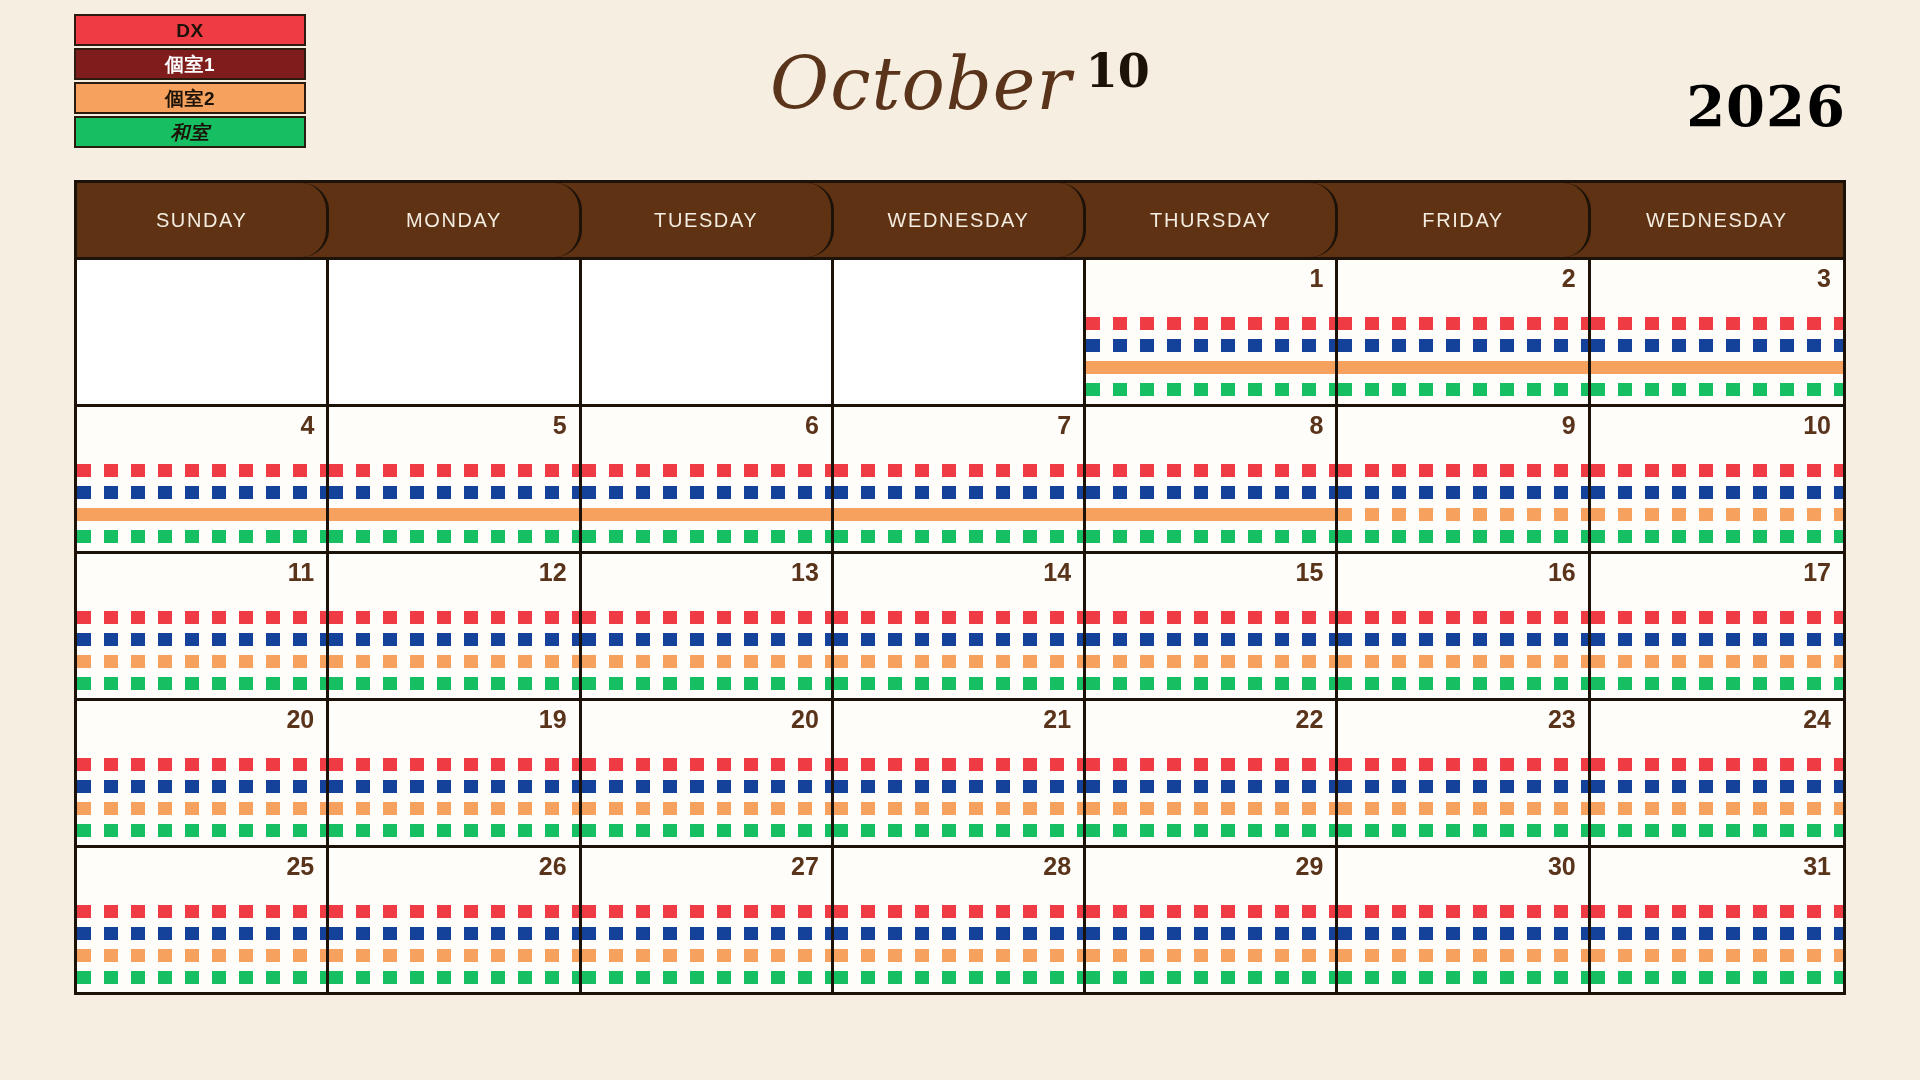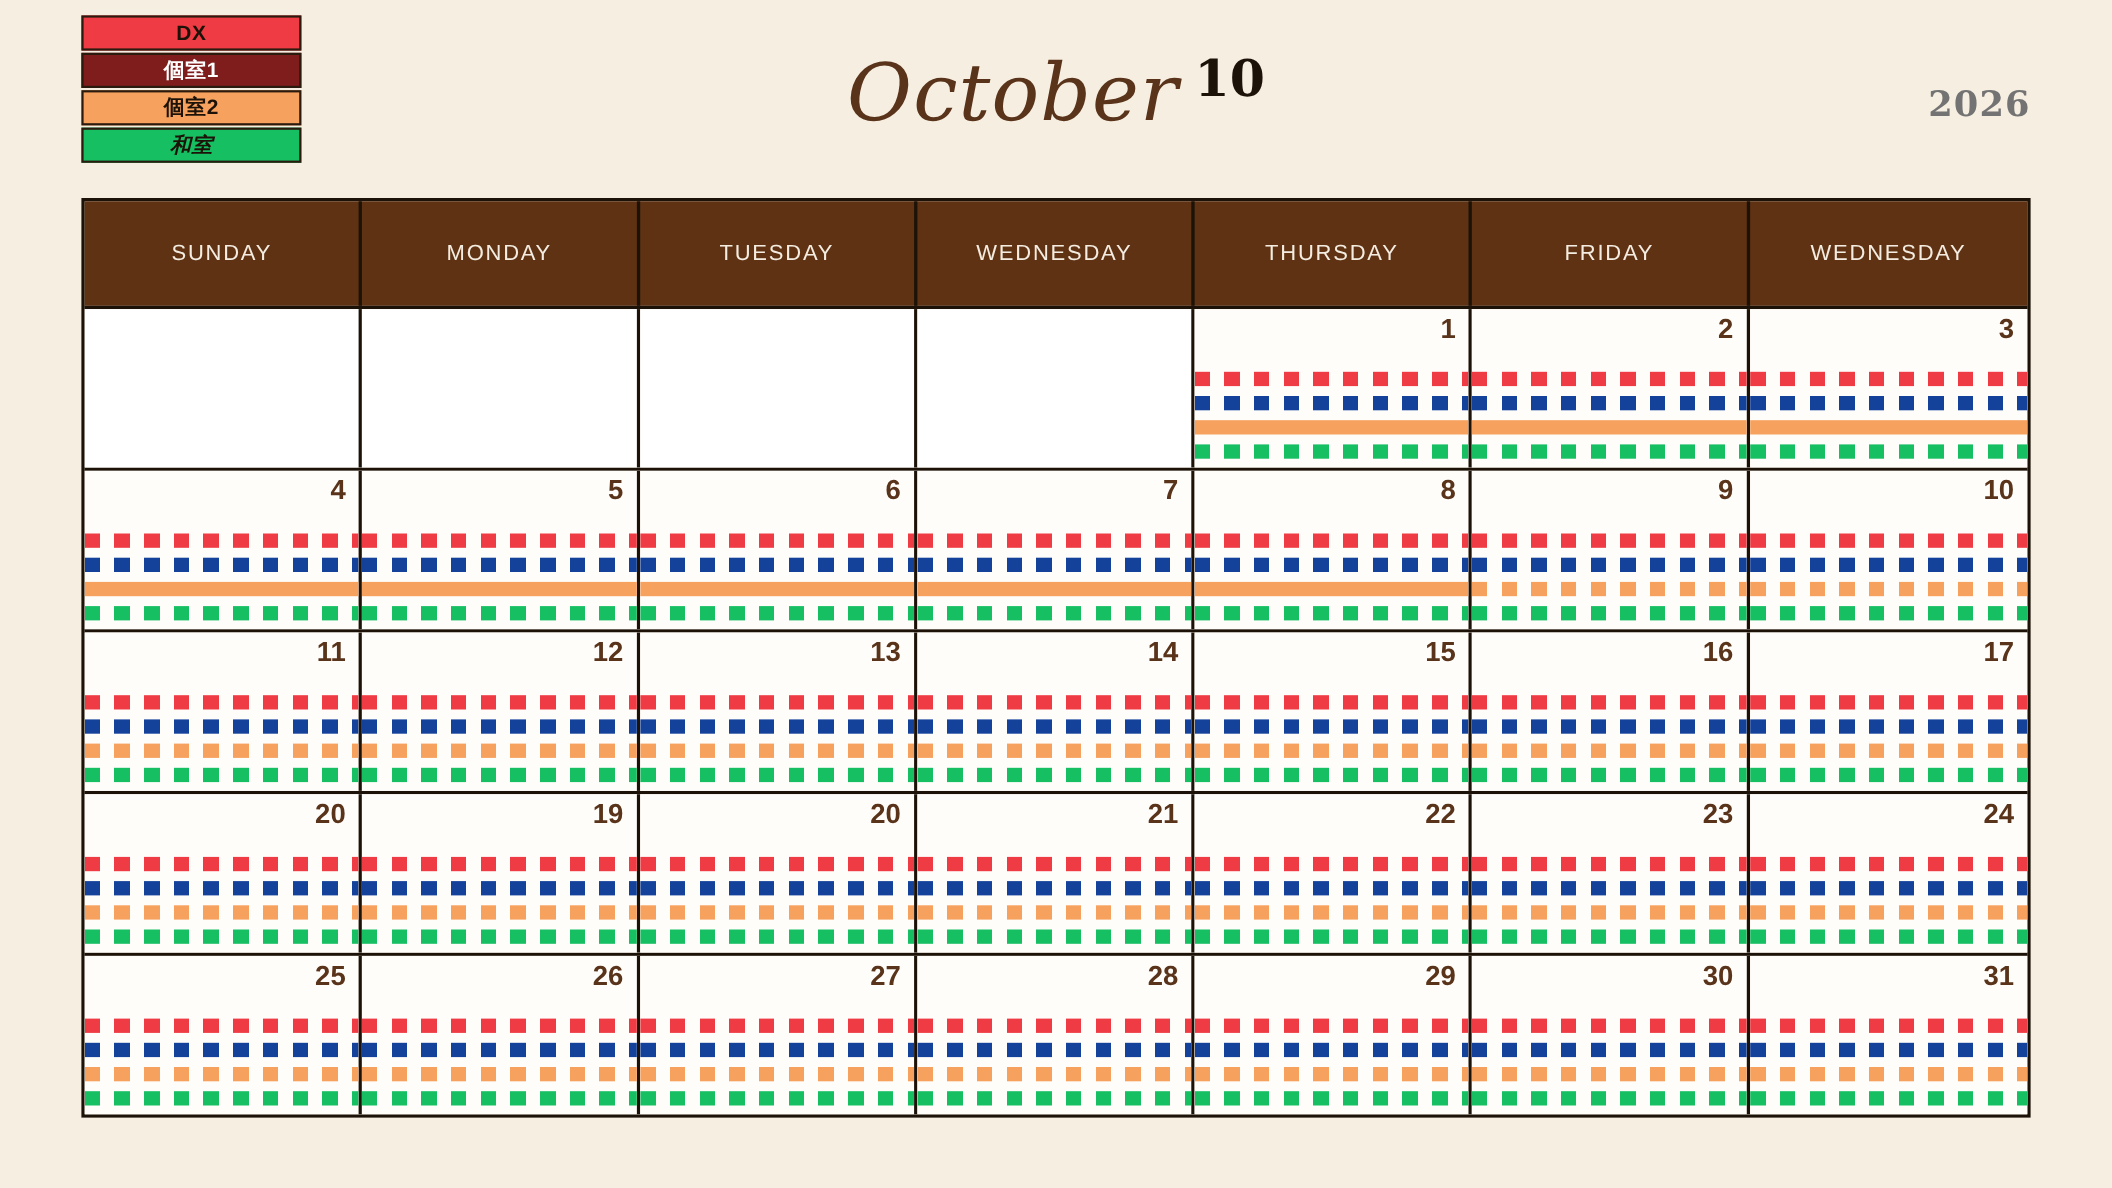--- a/index.html
+++ b/index.html
@@ -16,21 +16,21 @@
     width: 1920px;
     height: 1080px;
     background: #f6eee1;
   }
 
   
   .legend {
     position: absolute;
     left: 74px;
     top: 14px;
-    width: 200px;
+    width: 232px;
   }
   .legend-row {
     height: 32px;
     border: 2px solid #2b1b0e;
     margin-bottom: 2px;
     display: flex;
     align-items: center;
     justify-content: center;
     box-sizing: border-box;
   }
@@ -73,51 +73,52 @@
     font-size: 46px;
     color: #1c1208;
     line-height: 1;
   }
   .year {
     position: absolute;
     right: 74px;
     top: 78px;
     font-family: "DejaVu Serif", serif;
     font-weight: bold;
-    font-size: 32px;
-    color: #737373;
+    font-size: 56px;
+    color: #000000;
     letter-spacing: 1px;
     line-height: 1;
     text-align: right;
   }
 
   
   .calendar {
     position: absolute;
     left: 74px;
     top: 180px;
     width: 1772px;
     border: 3px solid #1c1208;
     box-sizing: border-box;
   }
   .weekday-row {
     display: grid;
     grid-template-columns: repeat(7, 1fr);
     background: #5e3213;
   }
   .weekday {
-    height: 95px;
+    height: 74px;
     display: flex;
     align-items: center;
     justify-content: center;
     color: #f4ece0;
     font-size: 20px;
     letter-spacing: 1.6px;
     border-right: 3px solid #1c1208;
     box-sizing: border-box;
+    border-radius: 27px;
   }
   .weekday:last-child { border-right: none; }
 
   .week-row {
     display: grid;
     grid-template-columns: repeat(7, 1fr);
     border-top: 3px solid #1c1208;
   }
   .day-cell {
     position: relative;

